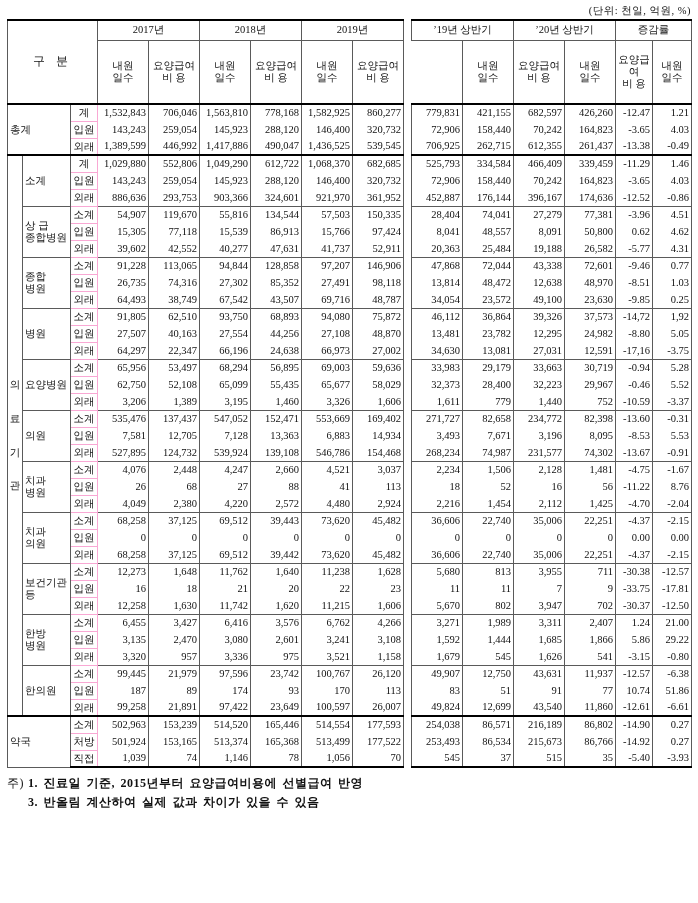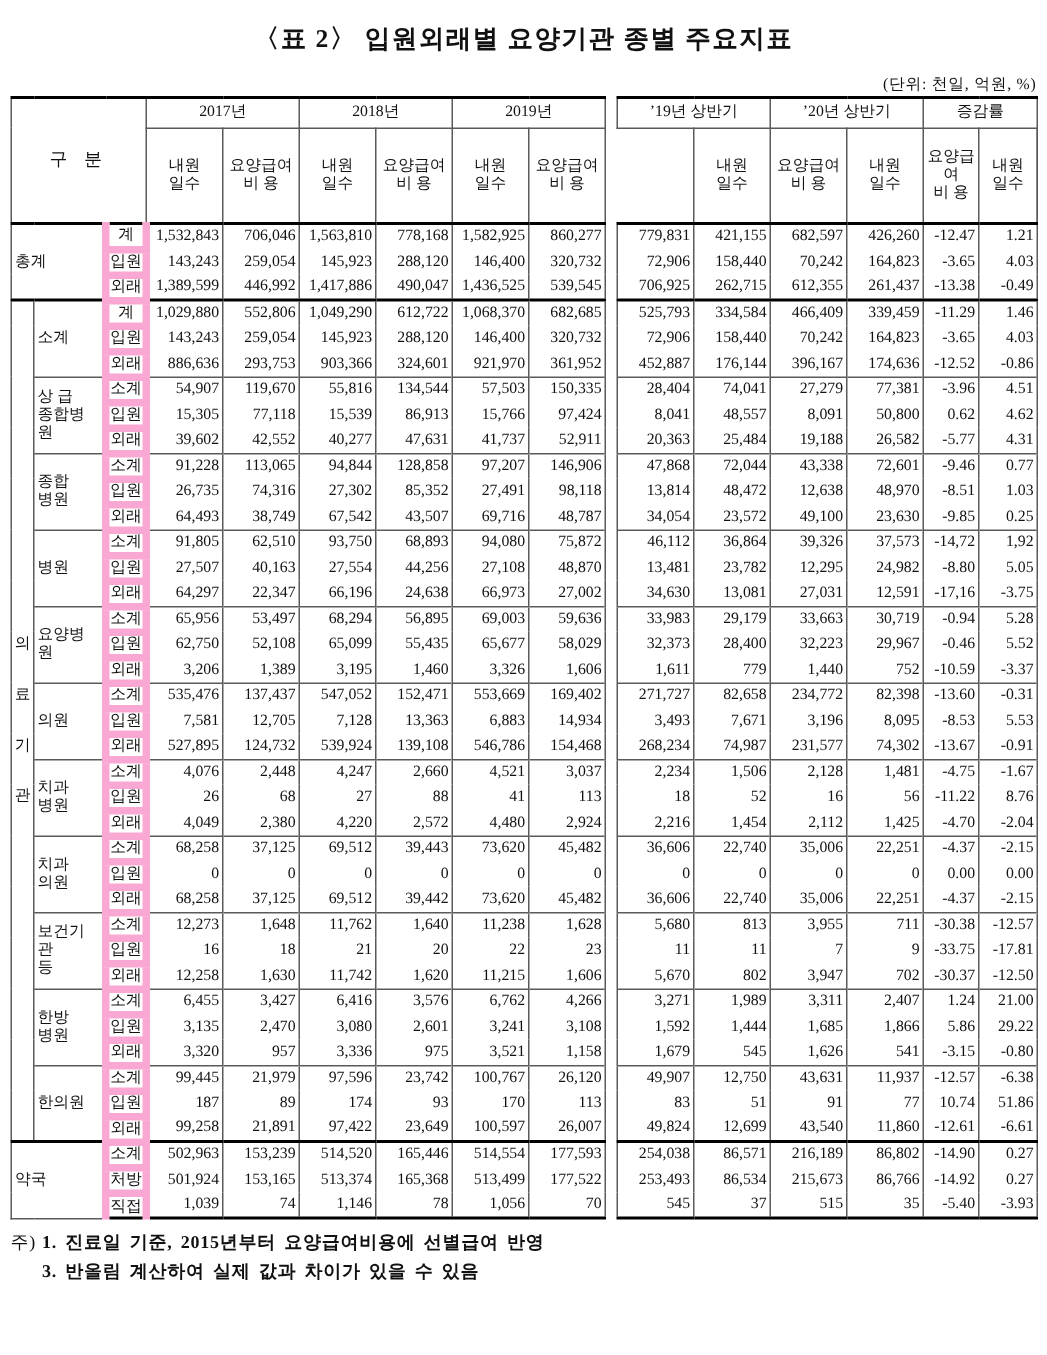--- a/index.html
+++ b/index.html
@@ -12,37 +12,36 @@
   thead th{border:1px solid #5a5a5a;text-align:center;white-space:pre-line;}
   thead tr.yr th{height:20px;}
   thead tr.sub th{height:50px;}
   thead th:not(.gap){border-top:1px solid #5a5a5a;}
   thead tr.yr th:not(.gap){border-top:2.5px solid #000;}
   thead tr.sub th:not(.gap){border-bottom:2px solid #000;}
   thead th.gubun{border-bottom:2px solid #000;font-size:12px;letter-spacing:4px;}
   thead th.small{font-size:9.5px;line-height:1.1;}
   tbody td{height:17px;}
   td.num{text-align:right;border-left:1px solid #5a5a5a;border-right:1px solid #5a5a5a;}
-  td.rowtype{border:5px solid #f9a8d4;text-align:center;padding:0;}
+  td.rowtype{border:1px solid #f9a8d4;text-align:center;padding:0;}
   td.glabel{border:1px solid #5a5a5a;text-align:left;white-space:pre-line;}
   td.seccell{border:1px solid #5a5a5a;vertical-align:middle;}
   .vstack{display:flex;flex-direction:column;align-items:center;justify-content:center;gap:22px;height:100%;}
   tbody tr.gstart td:not(.gap){border-top:1px solid #5a5a5a;}
   tbody tr.sstart td:not(.gap){border-top:2px solid #000;}
   tbody tr.last td:not(.gap){border-bottom:2.5px solid #000;}
   td.gap,th.gap{border:none;background:#fff;}
   .notes{margin-top:7px;font-size:12px;letter-spacing:0.5px;display:flex;gap:4px;}
   .notes .prefix{white-space:nowrap;}
   .note-line{margin-bottom:2px;word-spacing:2px;font-weight:bold;}
 </style>
 </head>
 <body>
 
 <div class="page">
-  <div class="title">〈표 2〉 입원외래별 요양기관 종별 주요지표</div>
   <div class="unit">(단위: 천일, 억원, %)</div>
   <table id="tbl">
     <colgroup id="cols">
         <col style="width: 15px;">
         <col style="width: 48px;">
         <col style="width: 27px;">
         <col style="width: 51px;">
         <col style="width: 51px;">
         <col style="width: 51px;">
         <col style="width: 51px;">

